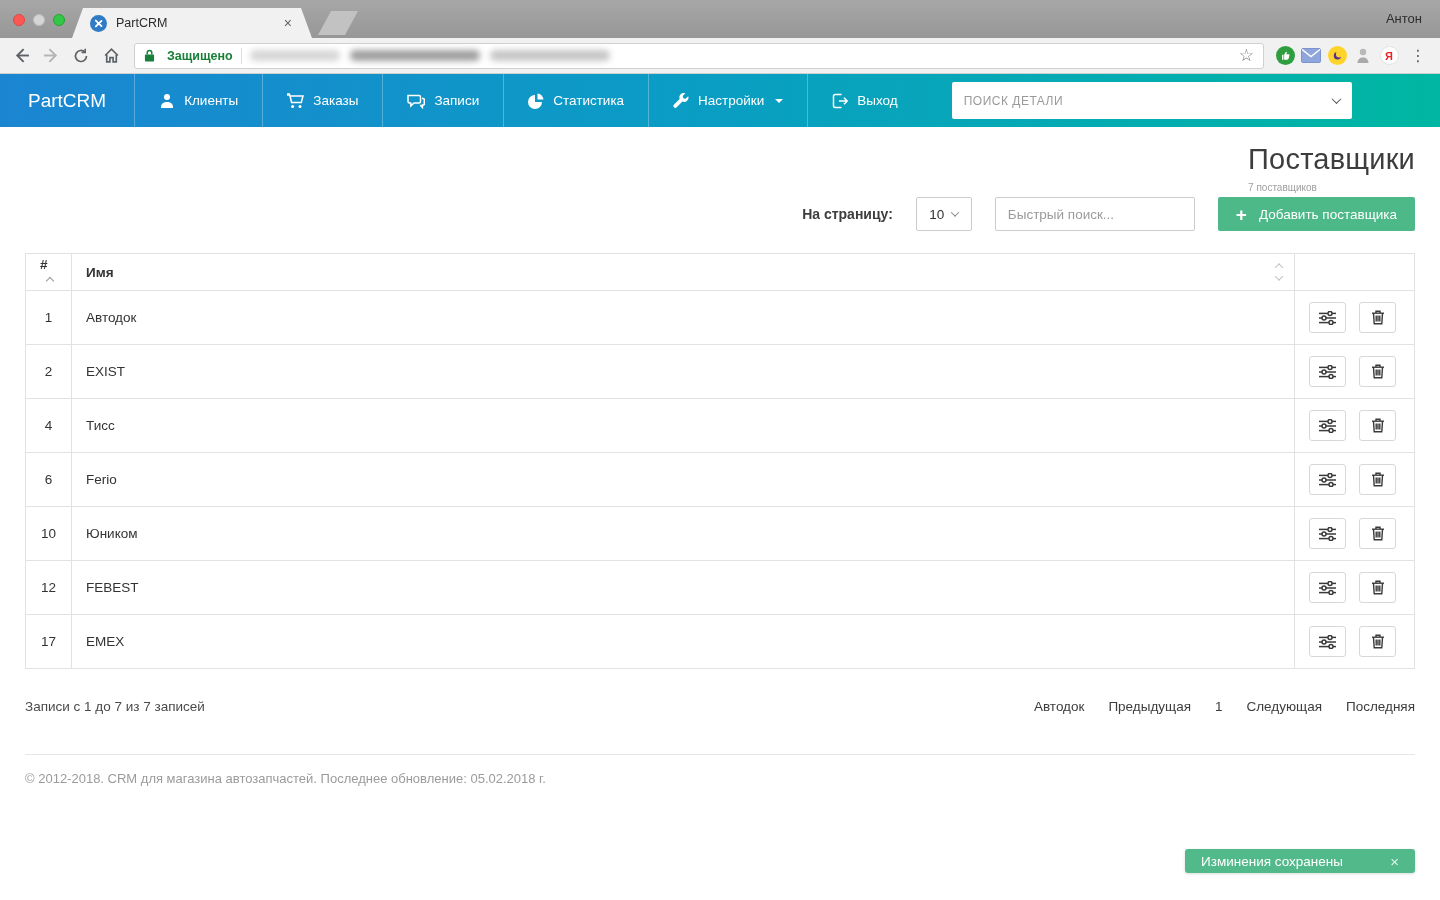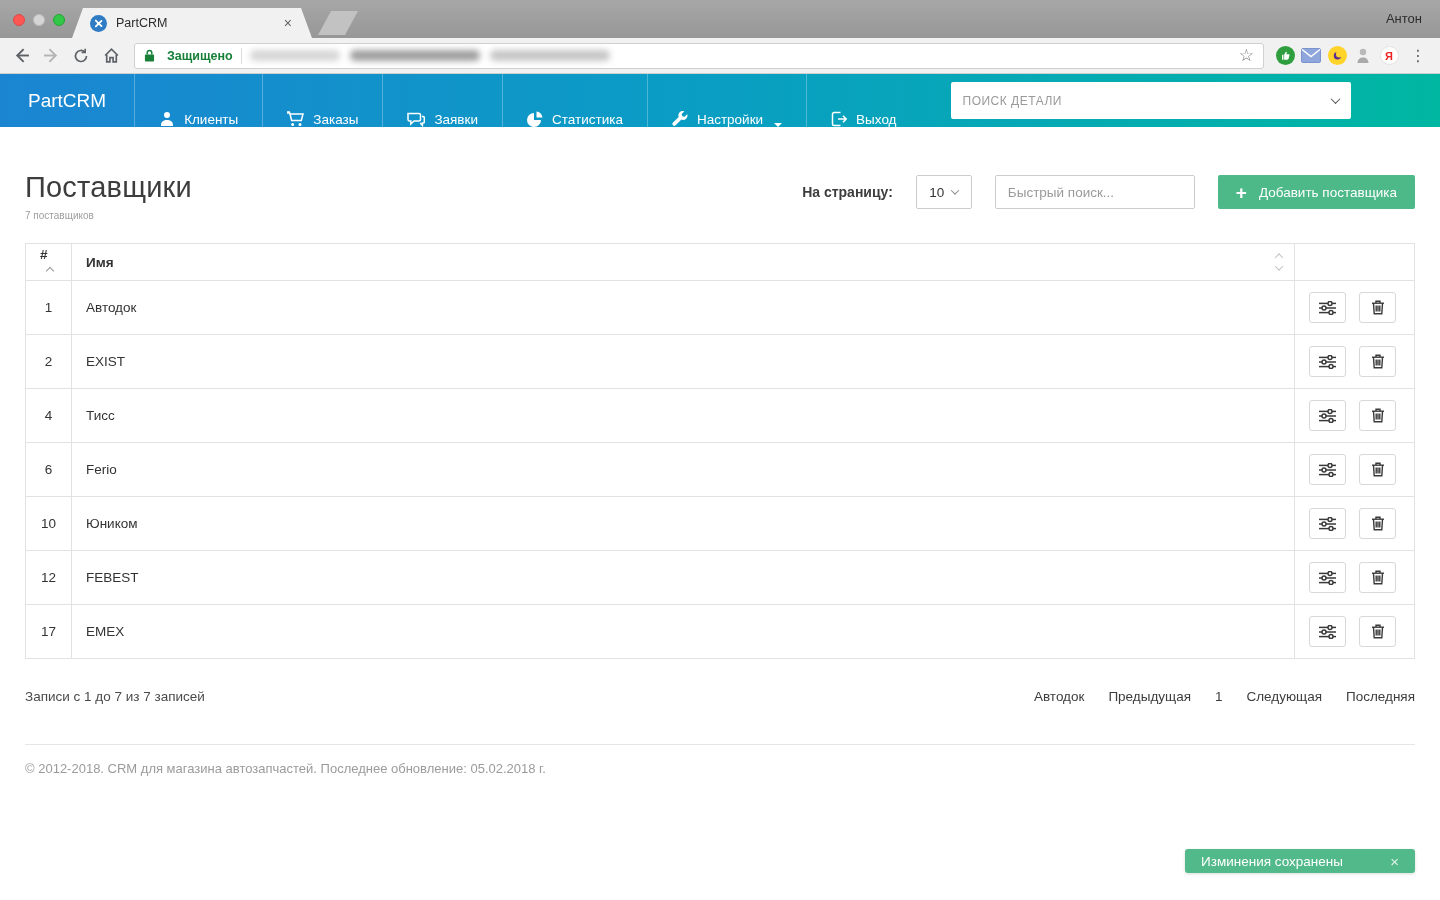--- a/index.html
+++ b/index.html
@@ -39,37 +39,37 @@
   .star { margin-left:auto; font-size:17px; color:#767676; line-height:1; }
   .ext { width:22px; height:22px; display:flex; align-items:center; justify-content:center; flex:none; }
   .ext-circle { width:19px; height:19px; border-radius:50%; display:flex; align-items:center; justify-content:center; }
   .ya { background:#fff; border:1px solid #e3e3e3; color:#e22; font-weight:bold; font-size:11px; }
   .menu-dots { font-size:16px; color:#5f6368; padding:0 6px; }
 
   
   .navbar { height:53px; background:linear-gradient(90deg,#1b85d2 0%,#0a9dc4 48%,#00b7a2 100%);
     display:flex; align-items:stretch; }
   .brand { display:flex; align-items:center; padding:0 28px; color:#fff; font-size:19px; }
-  .nav-item { display:flex; align-items:flex-end; gap:9px; padding:0 24px; color:#fff; font-size:13.5px;
+  .nav-item { display:flex; align-items:center; gap:9px; padding:0 24px; color:#fff; font-size:13.5px;
     border-left:1px solid rgba(255,255,255,0.28); cursor:pointer; }
   .nav-item:last-of-type { border-right:1px solid rgba(255,255,255,0.28); }
   .nav-item svg { flex:none; }
   .caret-down { width:0; height:0; border-left:4px solid transparent; border-right:4px solid transparent;
     border-top:4px solid #fff; margin-left:2px; }
   .nav-search { align-self:center; margin-left:30px; width:400px; height:37px; background:#fff;
     border-radius:2px; display:flex; align-items:center; padding:0 12px; }
   .nav-search input { border:none; outline:none; flex:1; font-size:12px; letter-spacing:0.5px;
     color:#333; font-family:inherit; }
   .nav-search input::placeholder { color:#9a9a9a; }
   .chev { display:inline-block; width:7px; height:7px; border-right:1.5px solid #555;
     border-bottom:1.5px solid #555; transform:rotate(45deg) translate(-1px,-1px); }
 
   
   .content { padding:0 25px; }
-  .page-head { display:flex; align-items:flex-start; margin-top:44px; }
+  .page-head { display:flex; align-items:flex-end; margin-top:16px;flex-direction:column; }
   .page-title { font-size:29px; font-weight:400; color:#3d3d3d; letter-spacing:0.2px; }
   .page-sub { font-size:10px; color:#9e9e9e; margin-top:6px; }
   .controls { margin-left:auto; display:flex; align-items:center; gap:23px; margin-top:4px; }
   .pp-label { font-size:14px; font-weight:bold; color:#3d3d3d; }
   .pp-select { width:56px; height:34px; border:1px solid #ccc; border-radius:2px; display:flex;
     align-items:center; justify-content:center; gap:8px; font-size:13.5px; color:#333; cursor:pointer; }
   .pp-select .chev { border-color:#888; width:6px; height:6px; }
   .quick-search { width:200px; height:34px; border:1px solid #ccc; border-radius:2px; padding:0 12px;
     font-size:13.5px; color:#333; outline:none; font-family:inherit; }
   .quick-search::placeholder { color:#9a9a9a; }
@@ -227,21 +227,21 @@
         <circle cx="13" cy="13.6" r="1.5"></circle>
     </svg>
     <span>Заказы</span>
   </div>
 
   <div class="nav-item">
     <svg width="18" height="16" viewBox="0 0 18 16" fill="none" stroke="#fff" stroke-width="1.5">
       <path d="M1 2.5 h11 a1.5 1.5 0 0 1 1.5 1.5 v4.5 a1.5 1.5 0 0 1 -1.5 1.5 H7 l-3.2 3 v-3 H2.5 A1.5 1.5 0 0 1 1 8.5z"></path>
       <path d="M15 5.5 h1 a1.3 1.3 0 0 1 1.3 1.3 v4 a1.3 1.3 0 0 1 -1.3 1.3 h-0.6 v2.3 l-2.2 -2.3"></path>
     </svg>
-    <span>Заявки</span>
+    <span>Записи</span>
   </div>
 
   <div class="nav-item">
     <svg width="16" height="16" viewBox="0 0 16 16" fill="#fff">
       <path d="M7 2 a7 7 0 1 0 7 7 H7z"></path>
       <path d="M9.5 0.5 a6.5 6.5 0 0 1 6 6 h-6z"></path>
     </svg>
     <span>Статистика</span>
   </div>
 

